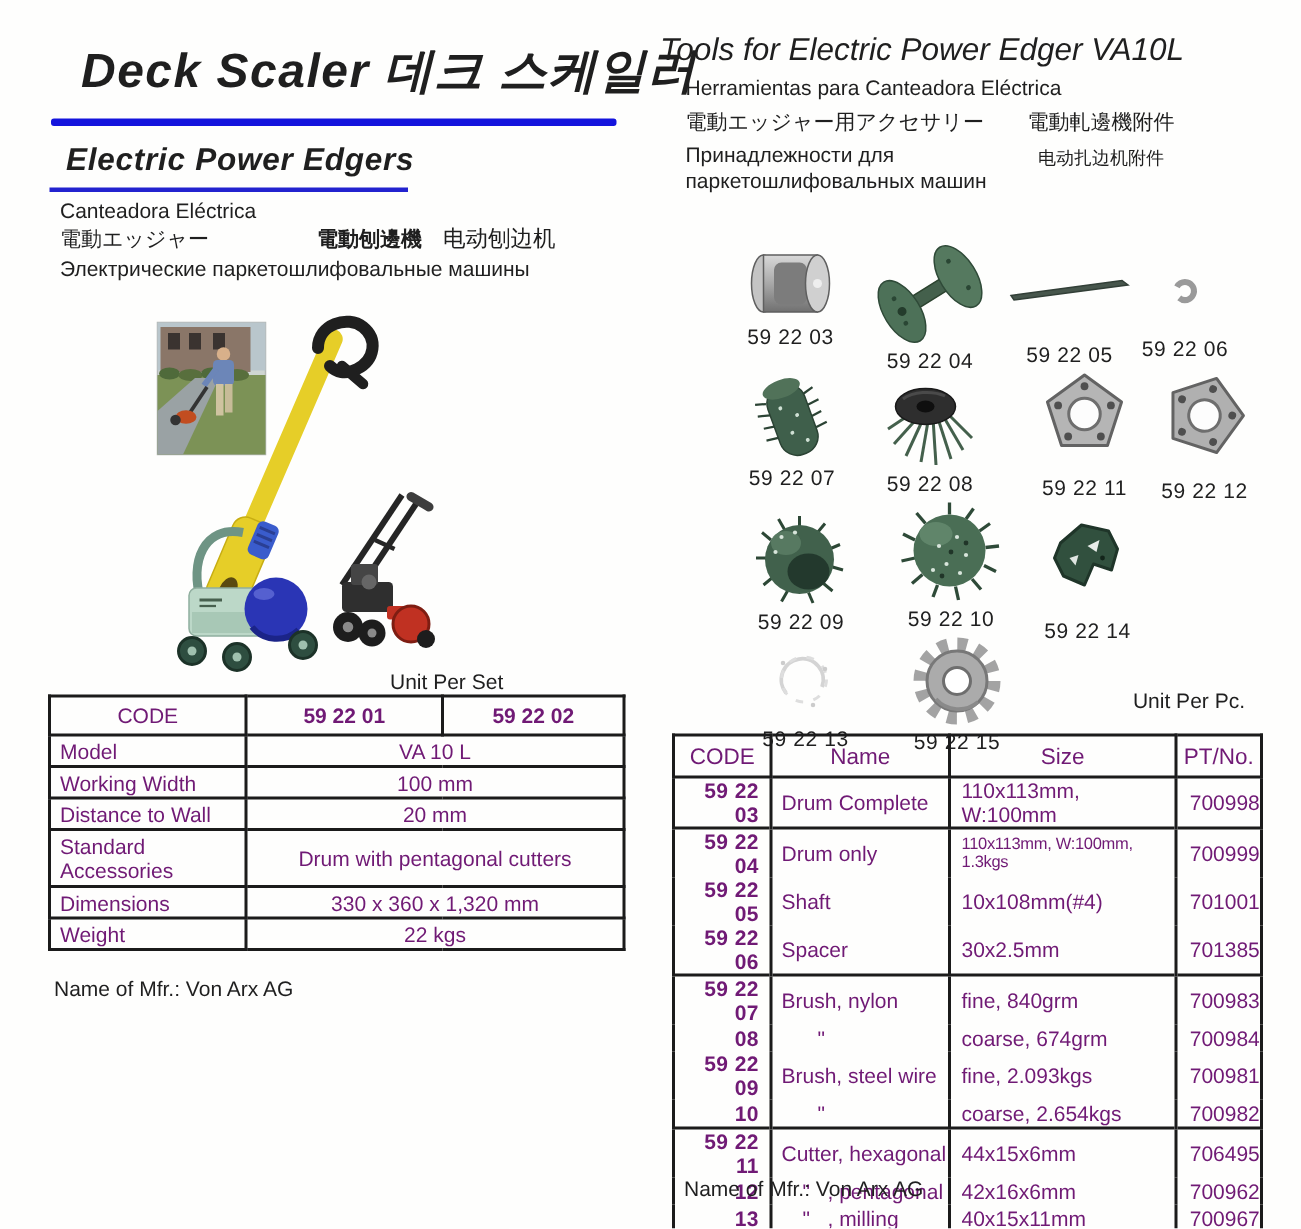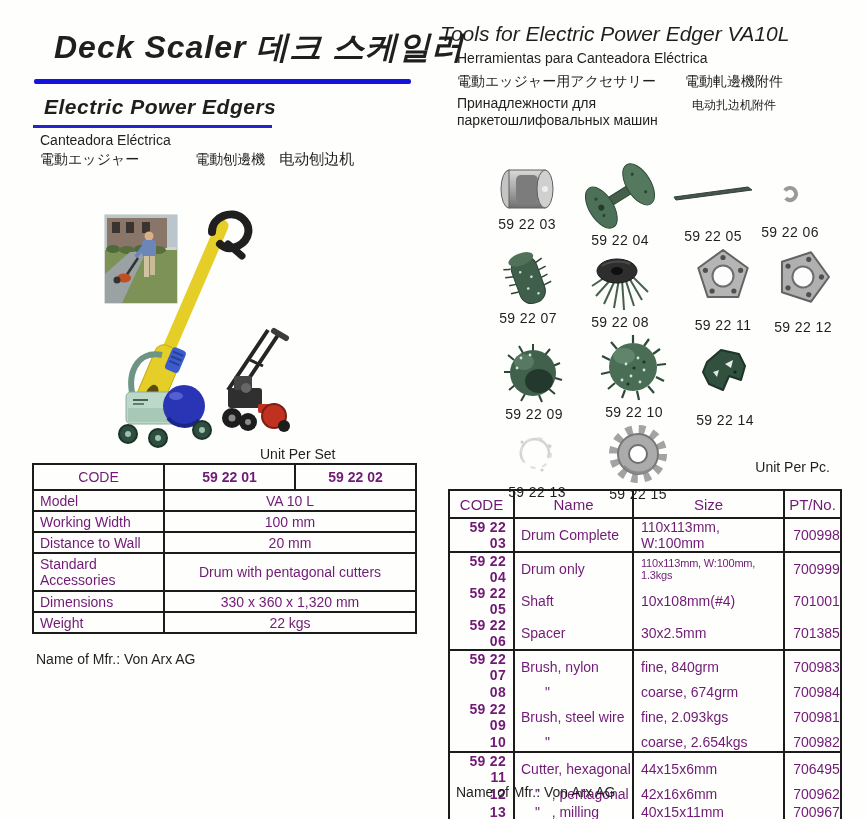--- a/index.html
+++ b/index.html
@@ -6,21 +6,21 @@
   #page{position:relative;width:867px;height:819px;background:#fefefd;overflow:hidden;
         font-family:"Liberation Sans","DejaVu Sans",sans-serif;color:#1f1f1f;}
   .abs{position:absolute;}
   
   #left-title{left:54px;top:26px;font-size:32px;font-weight:bold;font-style:italic;letter-spacing:1px;white-space:nowrap;}
   #left-rule{left:34px;top:79px;width:377px;height:5px;background:#1414dd;border-radius:2px;}
   #left-heading{left:44px;top:95px;font-size:21px;font-weight:bold;font-style:italic;letter-spacing:.5px;white-space:nowrap;}
   #left-heading-rule{left:33px;top:125px;width:239px;height:3px;background:#2323cf;}
   #left-sub-es{left:40px;top:132px;font-size:14px;}
   #left-sub-cjk{left:40px;top:150px;font-size:14px;white-space:nowrap;}
-  #left-sub-cjk .gap1{margin-left:56px;}
+  #left-sub-cjk .gap1{margin-left:72px;font-weight:bold;}
   #left-sub-cjk .gap2{margin-left:14px;font-size:15px;}
   #left-sub-ru{left:40px;top:171px;font-size:14px;}
   #left-photos{left:100px;top:210px;width:192px;height:240px;}
   #unit-set{left:260px;top:446px;width:152px;font-size:14px;}
   #left-mfr{left:36px;top:651px;font-size:14px;}
   
   table{border-collapse:collapse;table-layout:fixed;font-size:14px;color:#701a75;}
   #left-table{left:32px;top:463px;width:383px;}
   #left-table td{border:2px solid #1b1b1b;padding:0 4px;height:19px;}
   #left-table tr.hdr td{height:24px;}
@@ -59,20 +59,21 @@
 <div id="page">
 
   <div id="left-title" class="abs">Deck Scaler 데크 스케일러</div>
   <div id="left-rule" class="abs"></div>
   <div id="left-heading" class="abs">Electric Power Edgers</div>
   <div id="left-heading-rule" class="abs"></div>
   <div id="left-sub-es" class="abs">Canteadora Eléctrica</div>
   <div id="left-sub-cjk" class="abs">
     <span>電動エッジャー</span><span class="gap1">電動刨邊機</span><span class="gap2">电动刨边机</span>
   </div>
+  <div id="left-sub-ru" class="abs">Электрические паркетошлифовальные машины</div>
 
   <svg id="left-photos" class="abs" viewBox="0 0 192 240">
 
     <g>
       <rect x="5" y="5" width="72" height="88" fill="#cfd6d2" stroke="#b5b9b6"></rect>
       <rect x="5" y="5" width="72" height="32" fill="#b9c6cc"></rect>
       <rect x="7" y="8" width="60" height="30" fill="#8a7668"></rect>
       <rect x="12" y="12" width="8" height="11" fill="#3a3330"></rect>
       <rect x="26" y="12" width="8" height="11" fill="#3a3330"></rect>
       <rect x="42" y="12" width="8" height="11" fill="#3a3330"></rect>

